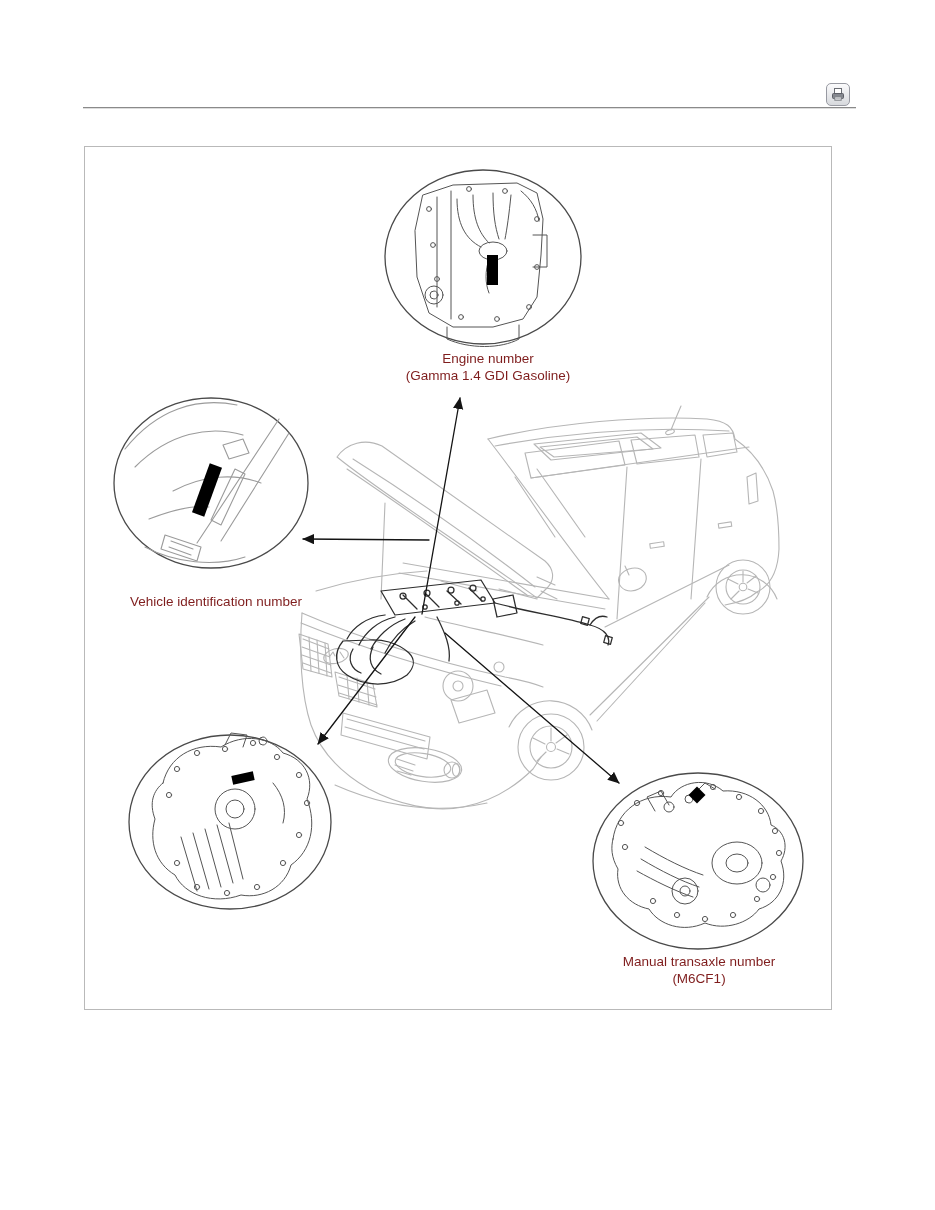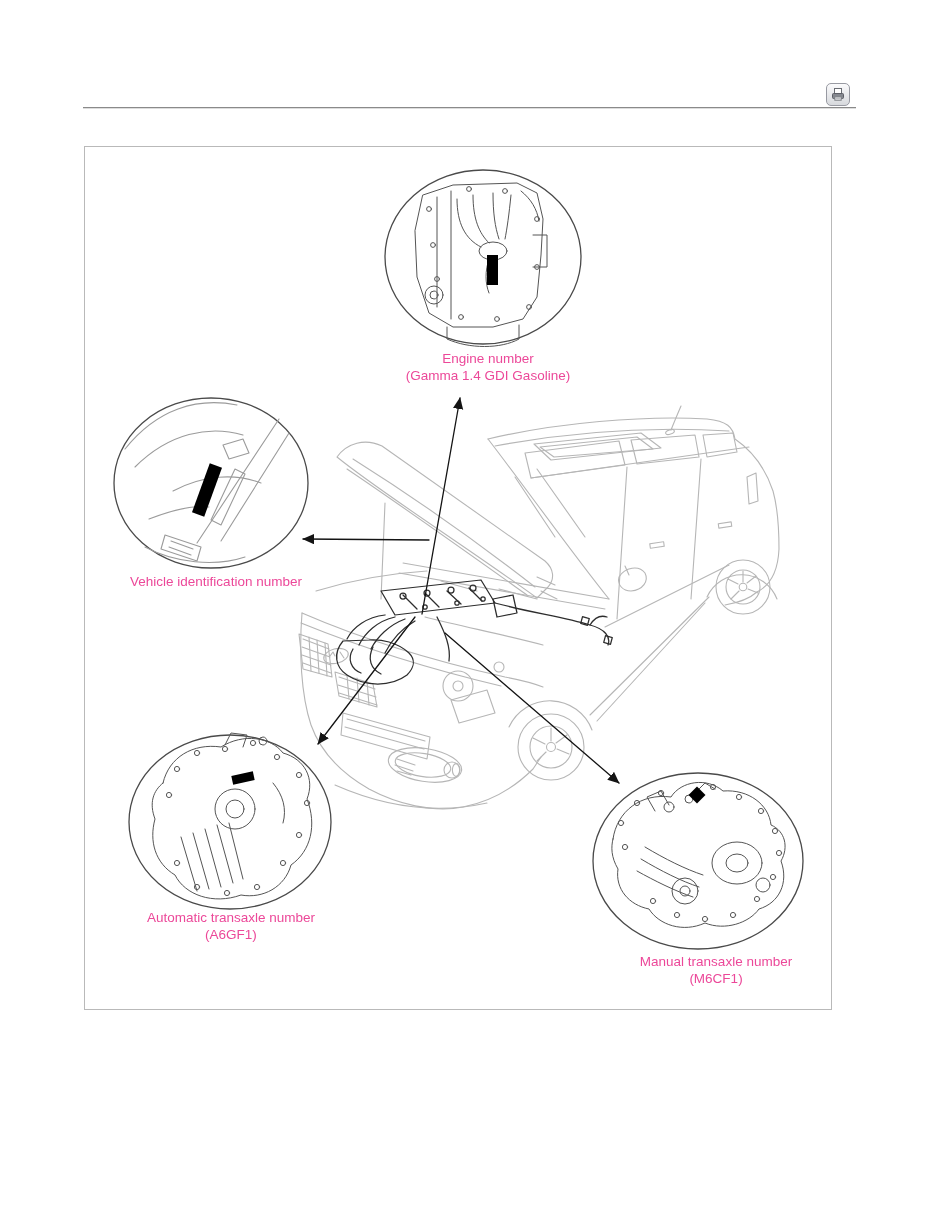--- a/index.html
+++ b/index.html
@@ -19,21 +19,21 @@
     position:absolute;left:83px;top:107px;width:773px;height:1px;
     background:#8a8a8a;box-shadow:0 1px 0 #dddddd;
   }
   .figure-box{
     position:absolute;left:84px;top:146px;width:746px;height:862px;
     border:1px solid #b9b9b9;background:#ffffff;box-sizing:content-box;
   }
   .figure-box svg{position:absolute;left:0;top:0;}
   .callout-label{
     position:absolute;text-align:center;
-    font-size:13.5px;line-height:17px;color:#ec4899;
+    font-size:13.5px;line-height:17px;color:#7f1d1d;
   }
 </style>
 </head>
 <body>
 
 <button class="print-btn" title="Print">
   <svg width="16" height="16" viewBox="0 0 16 16">
     <rect x="4.5" y="1.5" width="7" height="5.5" fill="#ffffff" stroke="#6a6d73" stroke-width="1"></rect>
     <rect x="2.5" y="6.5" width="11" height="5" rx="1" fill="#85888f" stroke="#5c5f66" stroke-width="1"></rect>
     <rect x="4.8" y="9.8" width="6.4" height="3.4" fill="#e9eaec" stroke="#7b7e84" stroke-width="1"></rect>
@@ -291,27 +291,23 @@
       <line x1="330" y1="470" x2="233" y2="597" marker-end="url(#ah)"></line>
       <line x1="360" y1="486" x2="534" y2="636" marker-end="url(#ah)"></line>
     </g>
   </svg>
 
   <div class="callout-label" style="left:253px;top:203px;width:300px">
     <div>Engine number</div>
     <div>(Gamma 1.4 GDI Gasoline)</div>
   </div>
 
-  <div class="callout-label" style="left:26px;top:426px;width:210px">
+  <div class="callout-label" style="left:26px;top:446px;width:210px">
     <div>Vehicle identification number</div>
   </div>
 
-  <div class="callout-label" style="left:21px;top:762px;width:250px">
-    <div>Automatic transaxle number</div>
-    <div>(A6GF1)</div>
-  </div>
-
-  <div class="callout-label" style="left:506px;top:806px;width:250px">
+
+  <div class="callout-label" style="left:489px;top:806px;width:250px">
     <div>Manual transaxle number</div>
     <div>(M6CF1)</div>
   </div>
 
 </div>
 
 </body></html>

